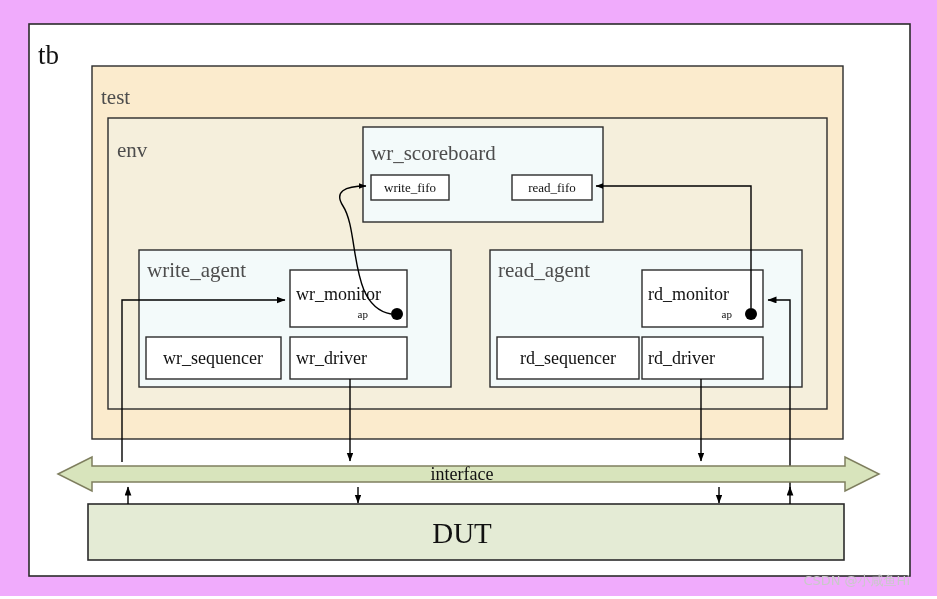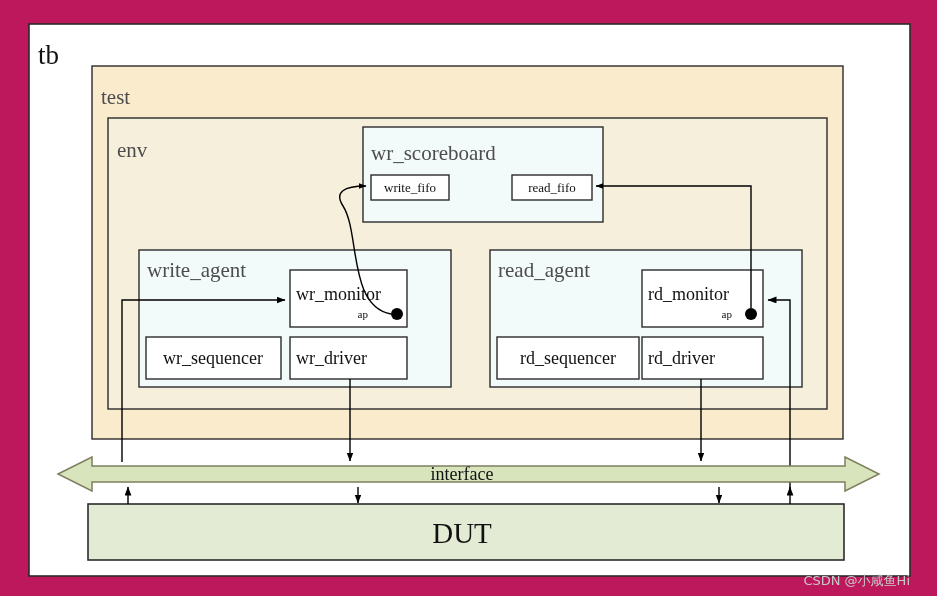--- a/index.html
+++ b/index.html
@@ -4,21 +4,21 @@
 <style>
   html, body {
     margin: 0;
     padding: 0;
     background: #ffffff;
   }
   #stage {
     position: relative;
     width: 937px;
     height: 596px;
-    background: #be185d;
+    background: #f0abfc;
     overflow: hidden;
     font-family: "Liberation Serif", "DejaVu Serif", serif;
   }
   svg.diagram {
     position: absolute;
     left: 0;
     top: 0;
     width: 937px;
     height: 599px;
   }

